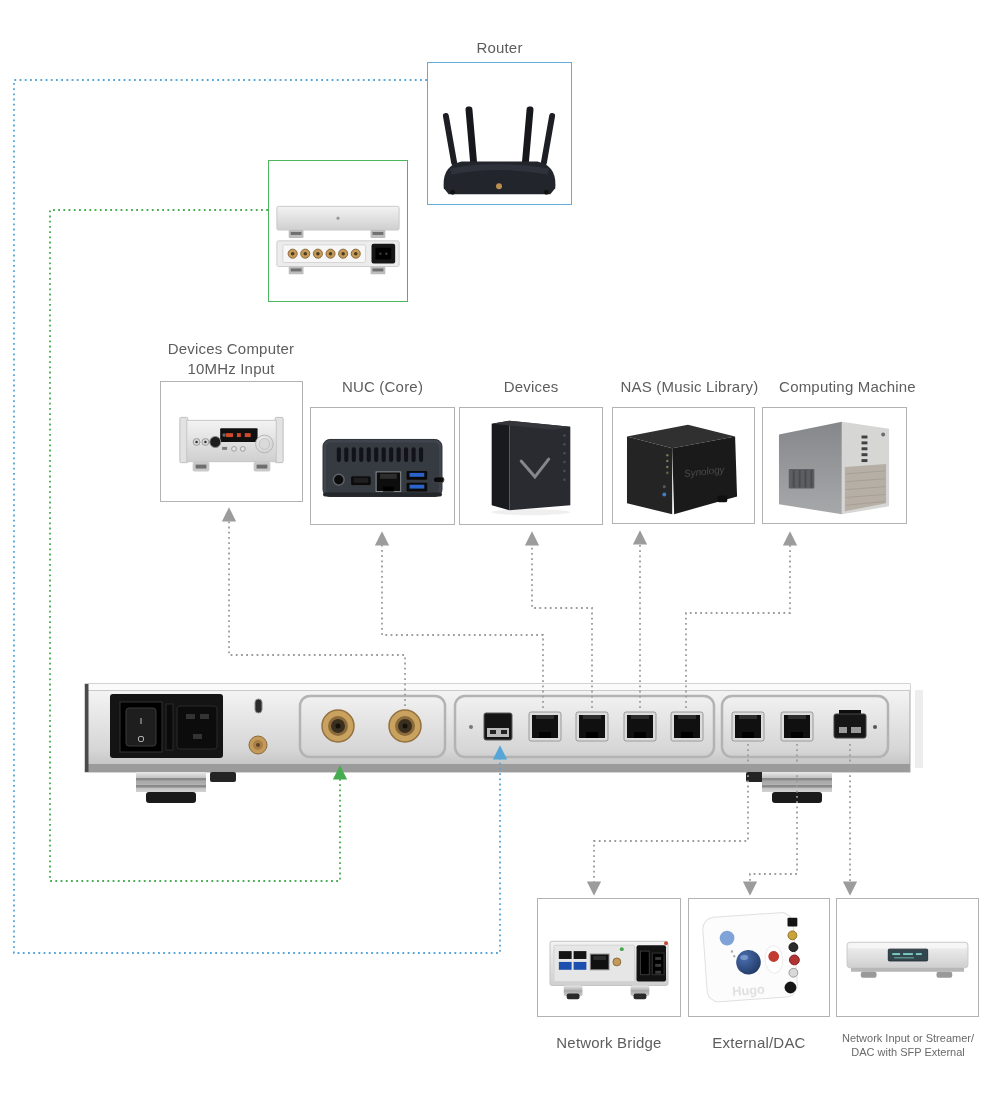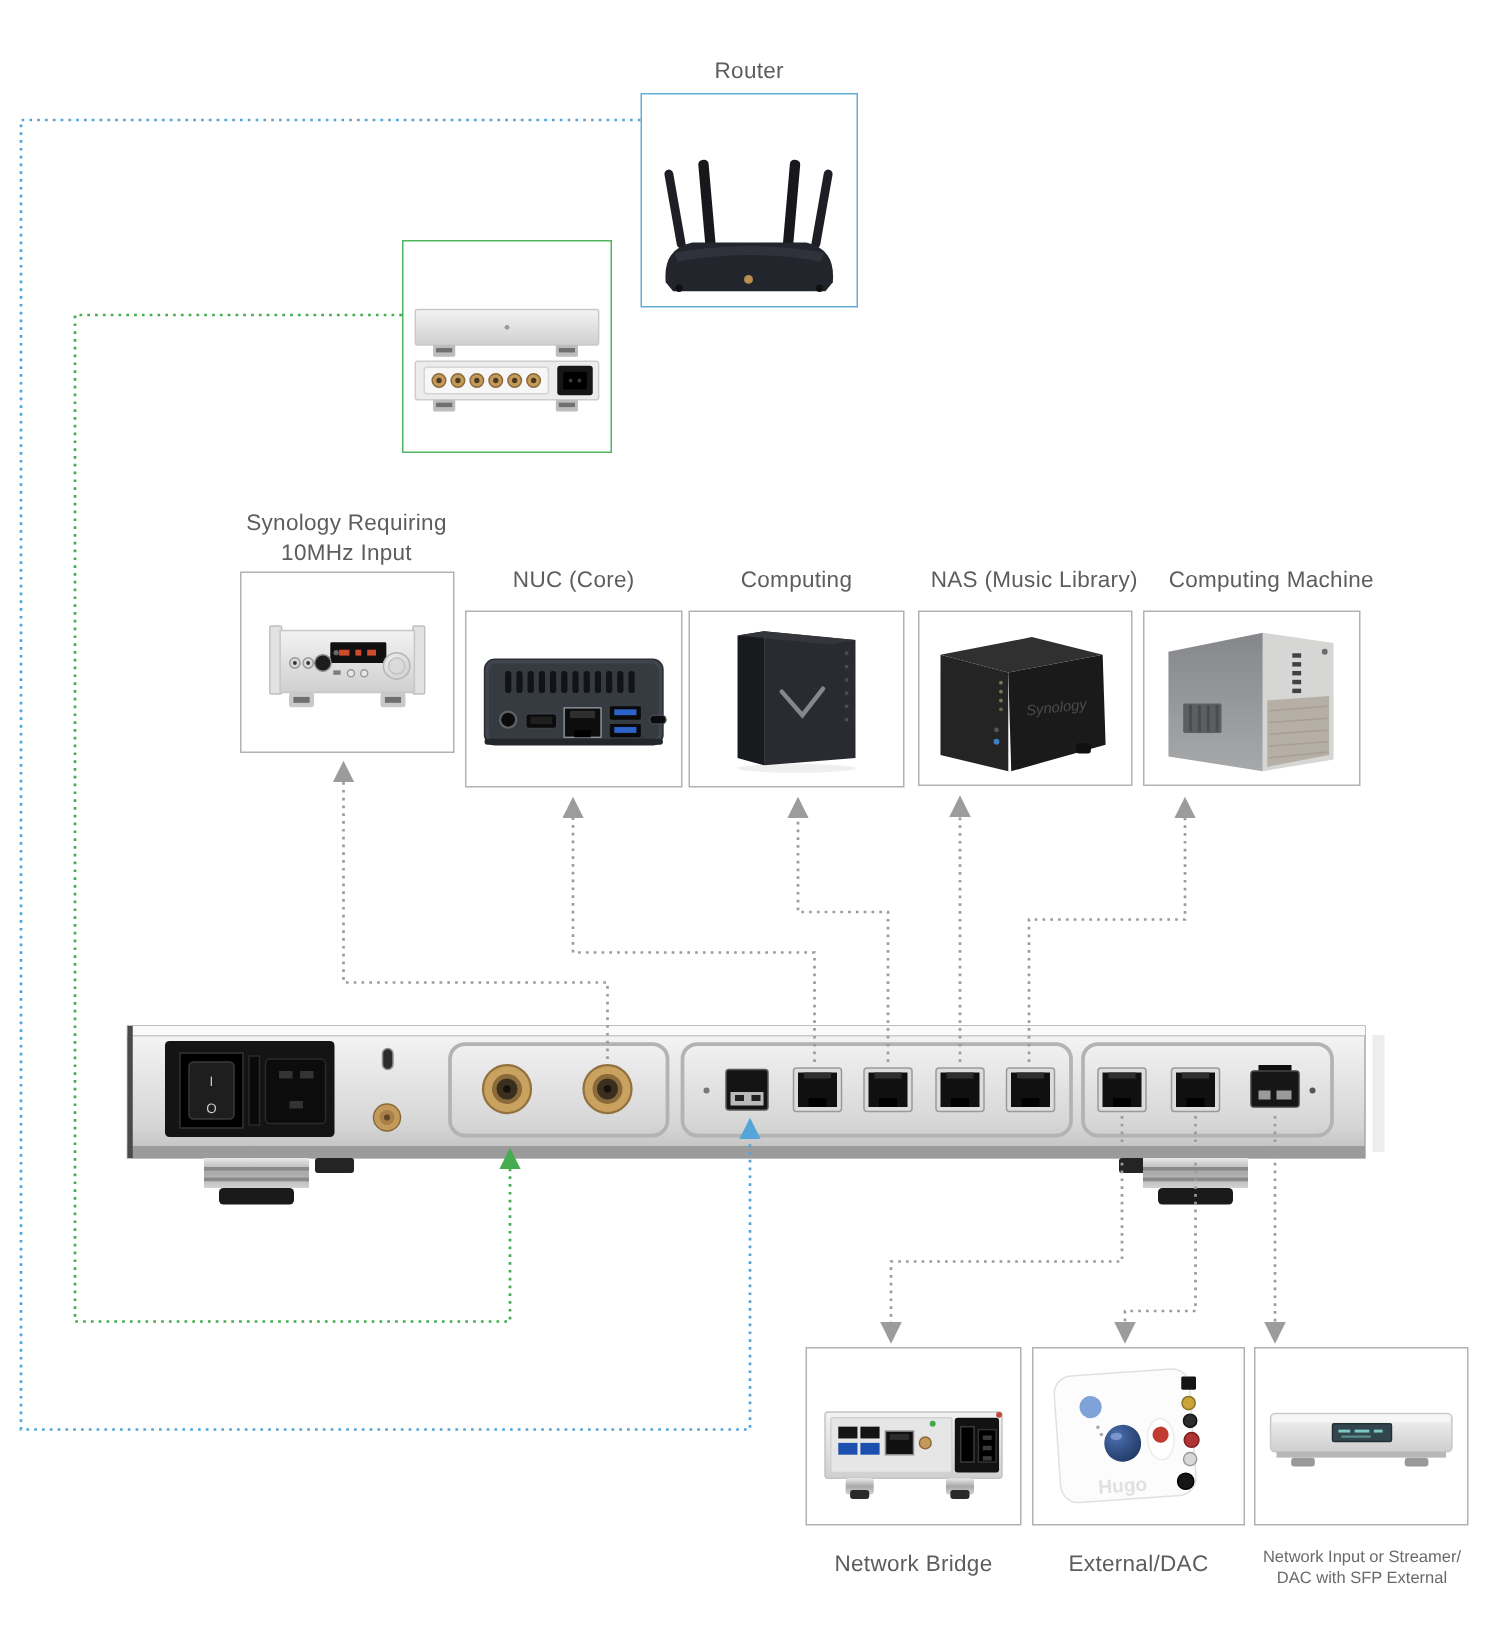--- a/index.html
+++ b/index.html
@@ -56,28 +56,28 @@
         <stop offset="0" stop-color="#f2f2f2"></stop>
           <stop offset="1" stop-color="#c2c2c2"></stop>
       </radialGradient>
     </defs>
   </svg>
 
   <div class="lbl" style="left:427px; top:38px; width:145px;">
     <span>Router</span>
   </div>
   <div class="lbl" style="left:148px; top:339px; width:166px;">
-    <div>Synology Requiring</div>
+    <div>Devices Computer</div>
     <div>10MHz Input</div>
   </div>
   <div class="lbl" style="left:310px; top:377px; width:145px;">
     <span>NUC (Core)</span>
   </div>
   <div class="lbl" style="left:459px; top:377px; width:144px;">
-    <span>Computing</span>
+    <span>Devices</span>
   </div>
   <div class="lbl" style="left:608px; top:377px; width:163px;">
     <span>NAS (Music Library)</span>
   </div>
   <div class="lbl" style="left:765px; top:377px; width:165px;">
     <span>Computing Machine</span>
   </div>
   <div class="lbl" style="left:537px; top:1033px; width:144px;">
     <span>Network Bridge</span>
   </div>

